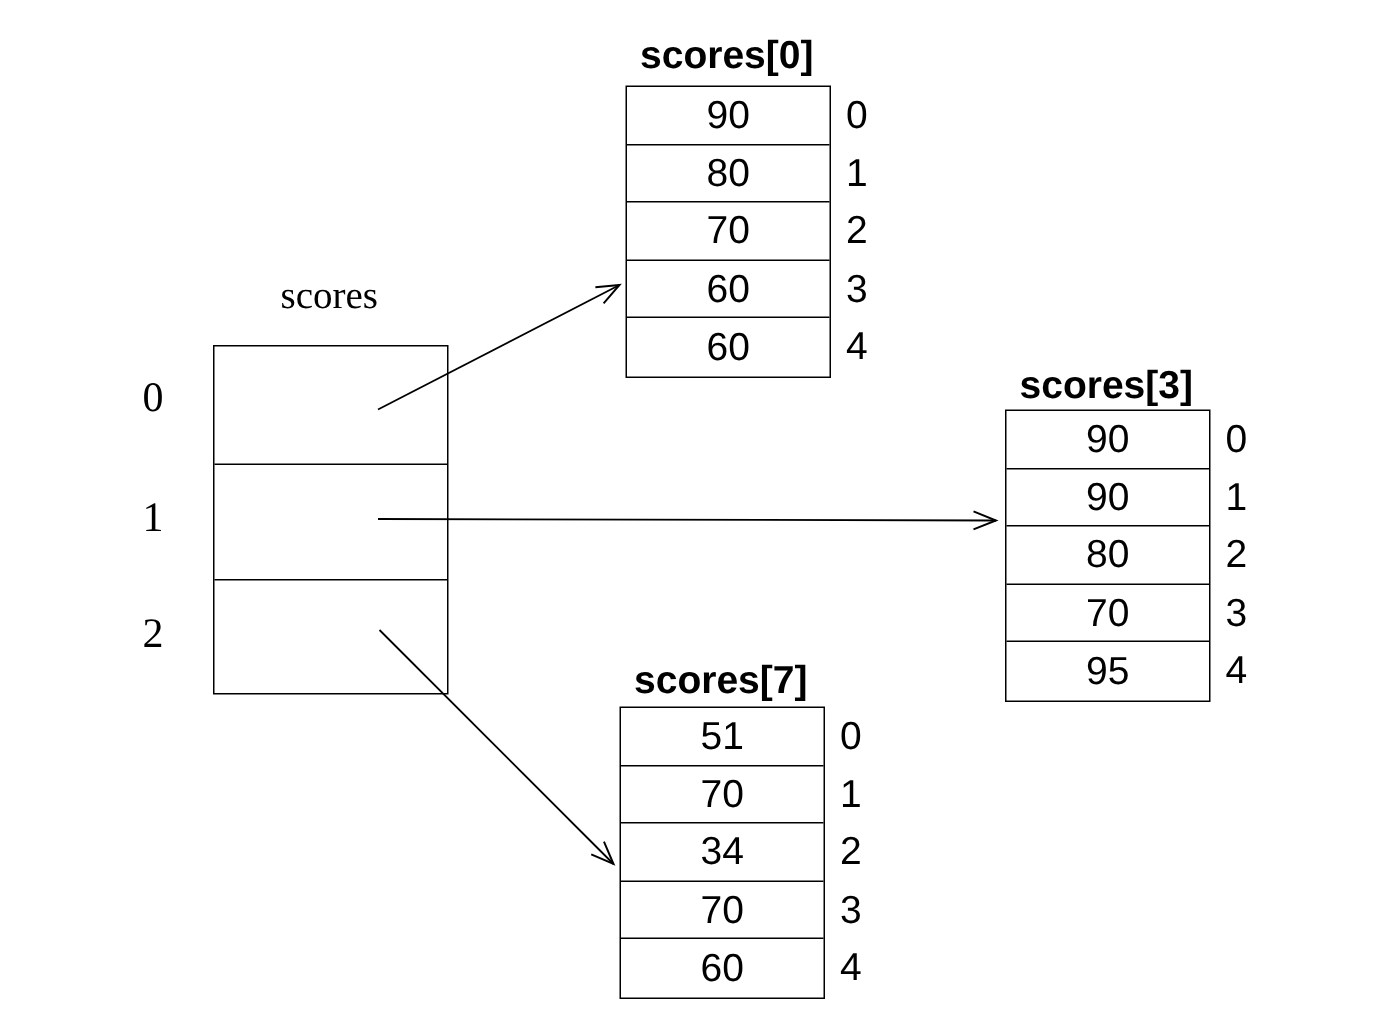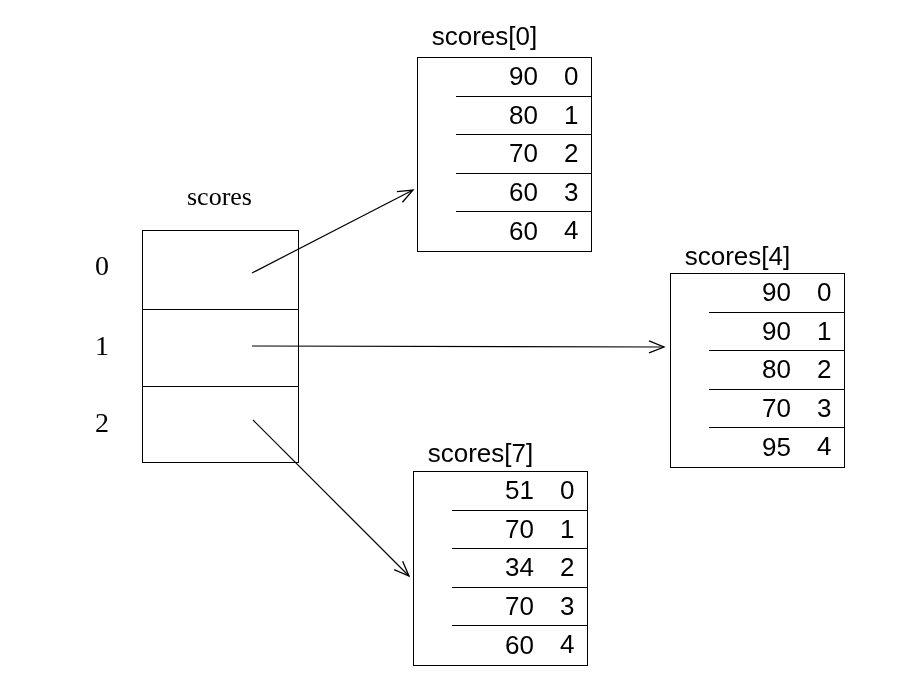--- a/index.html
+++ b/index.html
@@ -36,26 +36,25 @@
     position: absolute; left: -55px; width: 30px;
     text-align: center; font-size: 28px;
   }
   .ptr-idx-0 { top: 20px; }
   .ptr-idx-1 { top: 100px; }
   .ptr-idx-2 { top: 177px; }
   
   .arr-wrap { position: absolute; width: 135px; }
   .arr-title {
     position: absolute; left: -4px; top: -36px; width: 143px;
-    text-align: center; font-size: 26px; line-height: 30px; white-space: nowrap;
+    text-align: center; font-size: 26px; line-height: 30px; white-space: nowrap; font-weight: bold;
   }
   .arr-box {
     position: absolute; left: 0; top: 0; width: 135px;
     border: 1.5px solid #000;
-    padding-left: 38px;
   }
   .arr-cell {
     box-sizing: border-box; height: 38.6px; width: 100%;
     border-bottom: 1.5px solid #000;
     text-align: center; font-size: 26px; line-height: 37px;
   }
   .arr-cell:last-child { border-bottom: none; line-height: 38px; }
   .arr-idx-col { position: absolute; left: 147px; top: 0; width: 40px; }
   .arr-idx { height: 38.6px; font-size: 26px; line-height: 38.6px; text-align: left; }
   .arr-0 { left: 417px; top: 57px; }
@@ -104,21 +103,21 @@
     <div class="arr-idx-col">
       <div class="arr-idx">0</div>
       <div class="arr-idx">1</div>
       <div class="arr-idx">2</div>
       <div class="arr-idx">3</div>
       <div class="arr-idx">4</div>
     </div>
   </div>
 
   <div class="arr-wrap arr-1">
-    <div class="arr-title">scores[4]</div>
+    <div class="arr-title">scores[3]</div>
     <div class="arr-box">
       <div class="arr-cell">90</div>
       <div class="arr-cell">90</div>
       <div class="arr-cell">80</div>
       <div class="arr-cell">70</div>
       <div class="arr-cell">95</div>
     </div>
     <div class="arr-idx-col">
       <div class="arr-idx">0</div>
       <div class="arr-idx">1</div>

